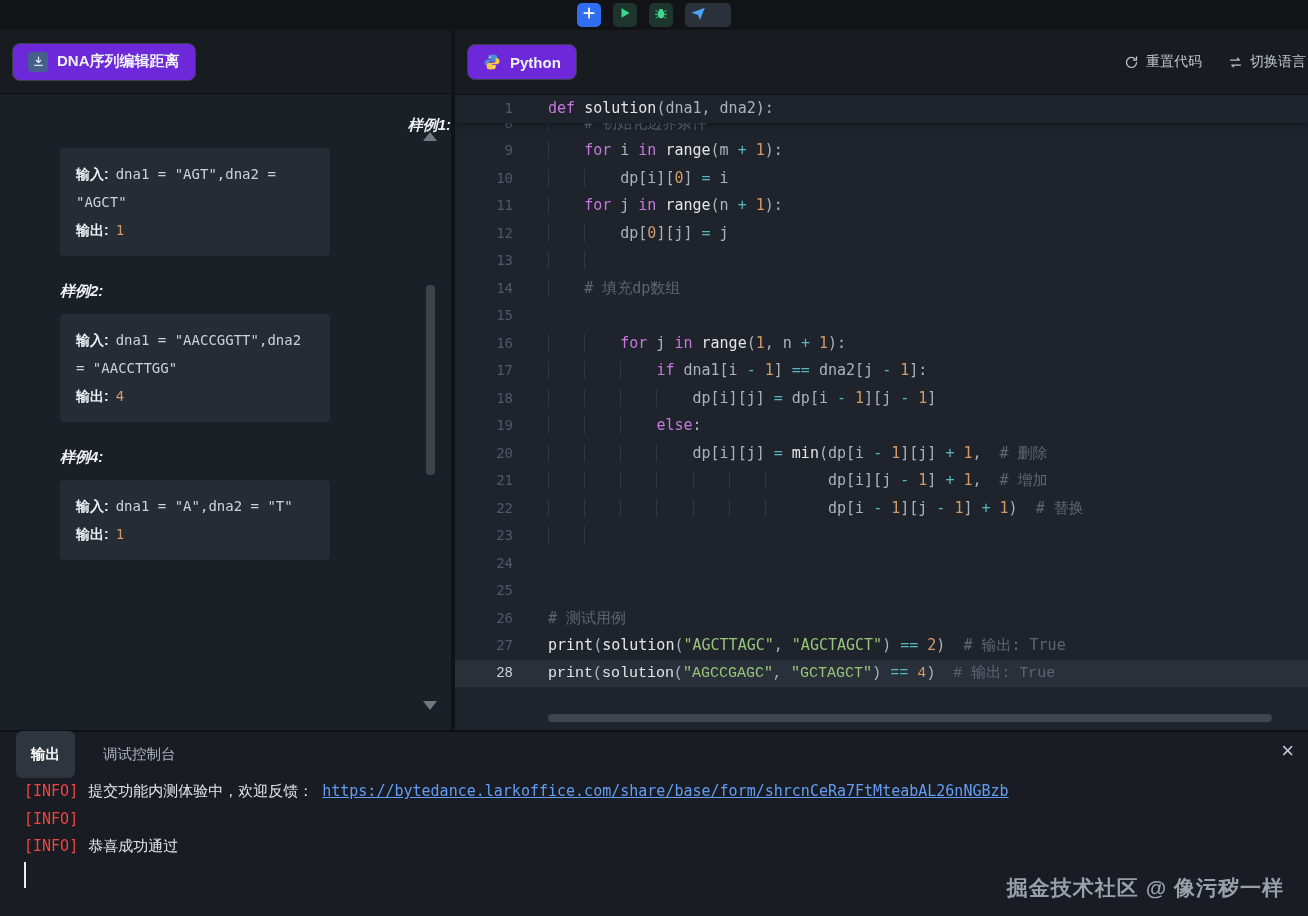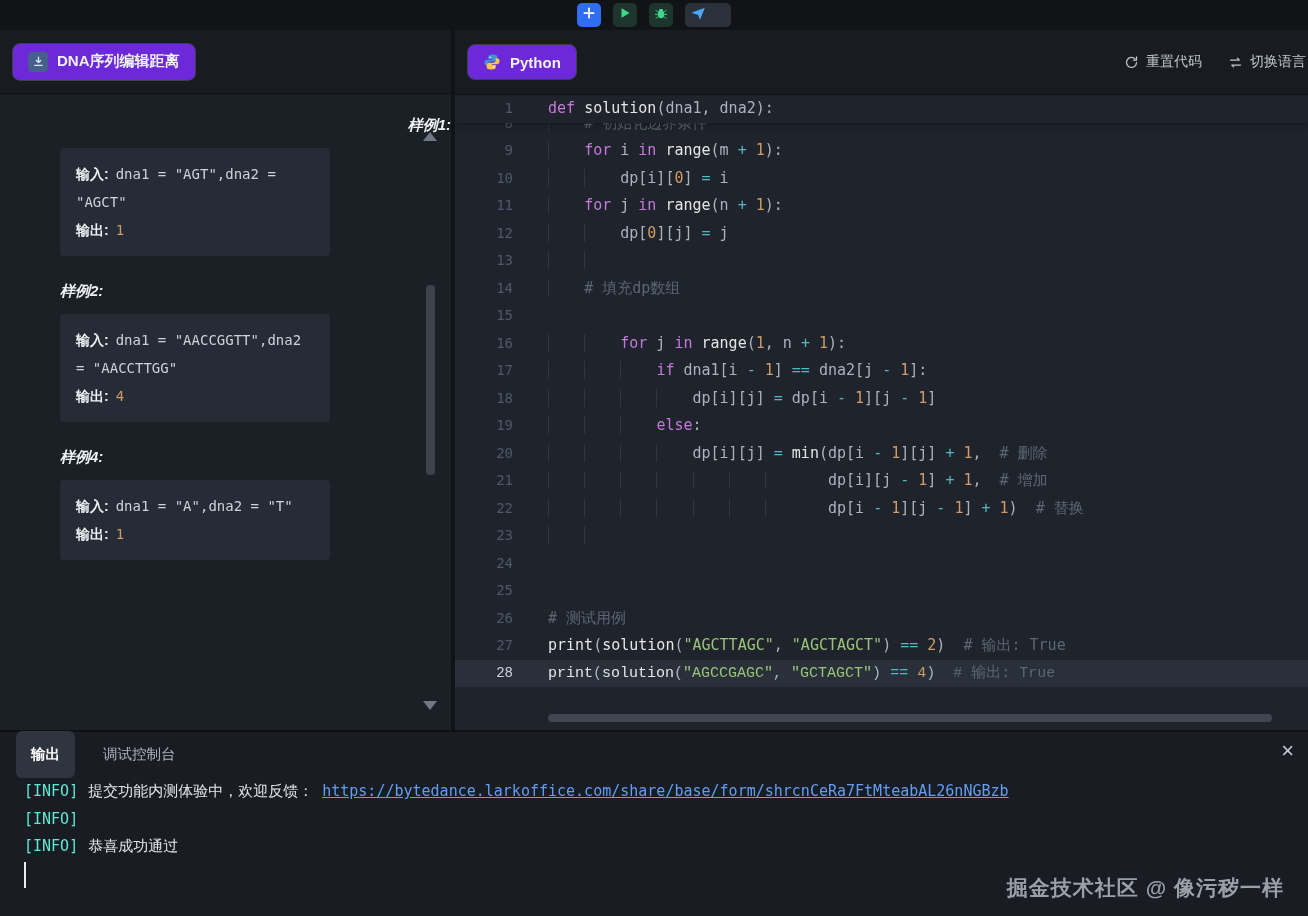--- a/index.html
+++ b/index.html
@@ -52,21 +52,21 @@
   .tk-k { color:#c678dd; } .tk-f { color:#e5e5e5; } .tk-s { color:#98c379; }
   .tk-n { color:#d19a66; } .tk-c { color:#5c6673; } .tk-o { color:#56b6c2; } .tk-d { color:#abb2bf; }
   .hscroll { position:absolute; bottom:8px; left:93px; right:36px; height:8px; border-radius:4px; background:#3f4650; cursor:pointer; }
   
   .console { height:186px; background:#191d23; border-top:2px solid #0d1014; position:relative; }
   .console-tabs { display:flex; align-items:center; gap:28px; height:44px; padding:0 16px; }
   .tab { color:#aeb4bc; font-size:14.5px; cursor:pointer; }
   .tab.active { background:#2f353e; color:#ffffff; font-weight:bold; padding:14px 15px; border-radius:6px; }
   .close-x { position:absolute; right:14px; top:8px; font-size:22px; color:#c6ccd4; cursor:pointer; line-height:1; }
   .logs { padding:2px 0 0 24px; font-family:"DejaVu Sans Mono",monospace; font-size:15px; line-height:27.5px; }
-  .log-prefix { color:#5eead4; margin-right:10px; }
+  .log-prefix { color:#ef4444; margin-right:10px; }
   .log-text { color:#e2e6eb; }
   .log-link { color:#639df3; text-decoration:underline; cursor:pointer; }
   .text-cursor { position:absolute; left:24px; top:130px; width:2px; height:26px; background:#e8ebef; }
   .watermark { position:absolute; right:24px; bottom:14px; font-size:21px; font-weight:600; letter-spacing:1px; color:#99a0aa; }
 </style>
 </head>
 <body>
 
 <div class="app">
 

